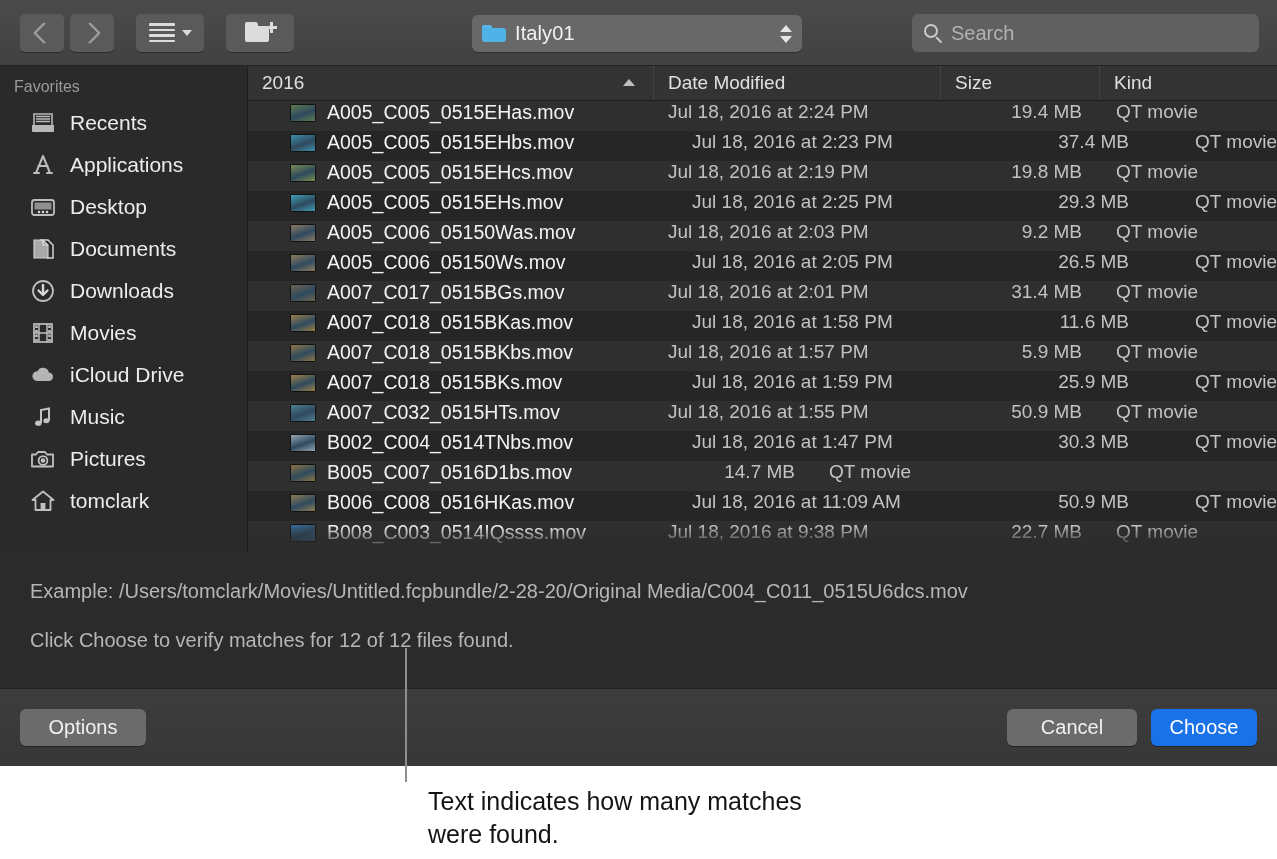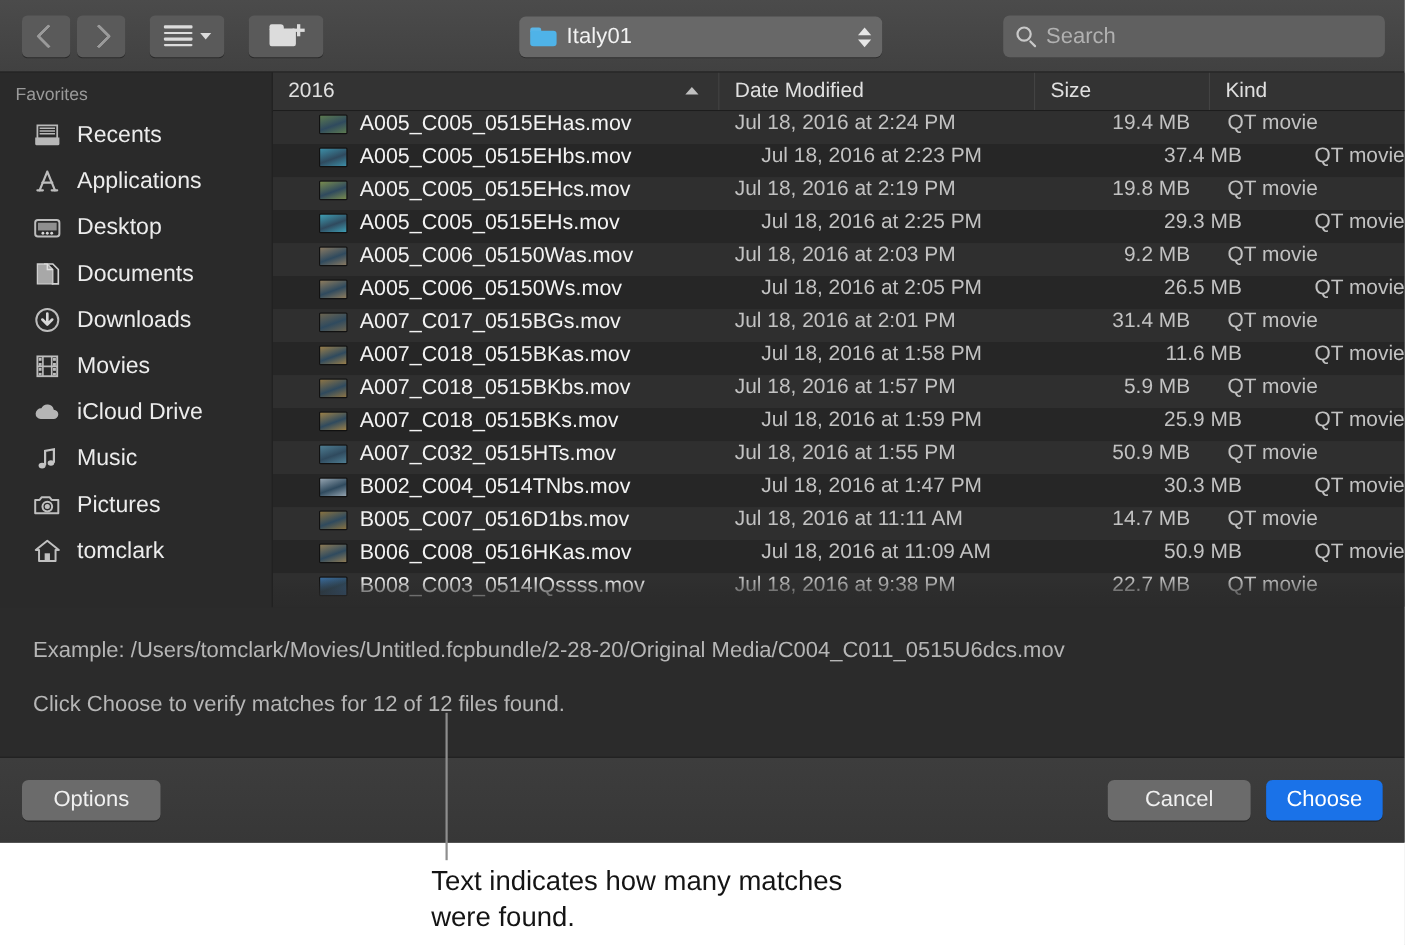--- a/index.html
+++ b/index.html
@@ -338,21 +338,21 @@
 
   
   .callout-line {
     position: absolute;
     left: 405px; top: 648px;
     width: 2px; height: 134px;
     background: #8e8e8e;
   }
   .callout-text {
     position: absolute;
-    left: 392px; top: 785px;
+    left: 428px; top: 785px;
     color: #141414;
     font-size: 25px;
     line-height: 33px;
     max-width: 420px;
   }
 </style>
 </head>
 <body>
 
 <div id="app">
@@ -649,21 +649,20 @@
                 </div>
                 <div class="c-date">Jul 18, 2016 at 1:47 PM</div>
                 <div class="c-size">30.3 MB</div>
                 <div class="c-kind">QT movie</div>
               </div>
               <div class="frow odd">
                 <div class="c-name">
                   <span class="thumb" style="background-image:linear-gradient(160deg,#8a7340 0%, #2f4a5e 55%, #8a7340 100%)"></span>
                   <span>B005_C007_0516D1bs.mov</span>
                 </div>
-                <div class="c-date">Jul 18, 2016 at 11:11 AM</div>
                 <div class="c-size">14.7 MB</div>
                 <div class="c-kind">QT movie</div>
               </div>
               <div class="frow even">
                 <div class="c-name">
                   <span class="thumb" style="background-image:linear-gradient(160deg,#8f7c55 0%, #2f4a5e 55%, #8f7c55 100%)"></span>
                   <span>B006_C008_0516HKas.mov</span>
                 </div>
                 <div class="c-date">Jul 18, 2016 at 11:09 AM</div>
                 <div class="c-size">50.9 MB</div>

